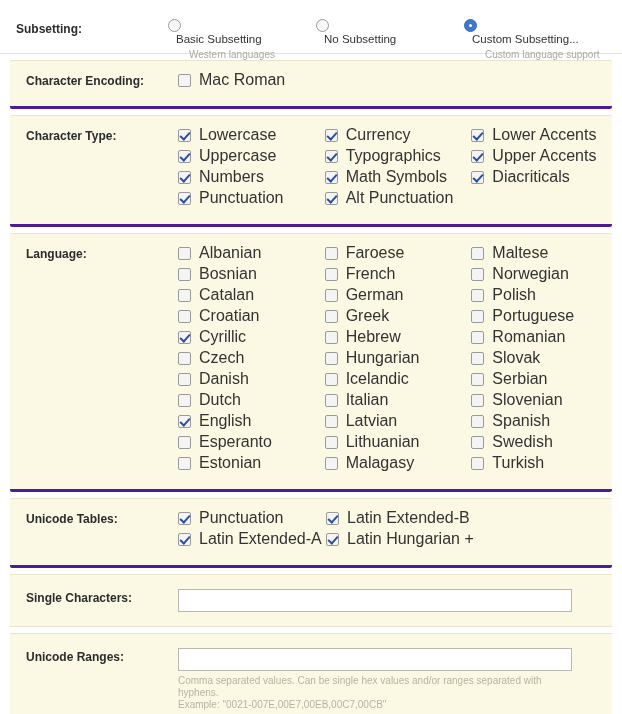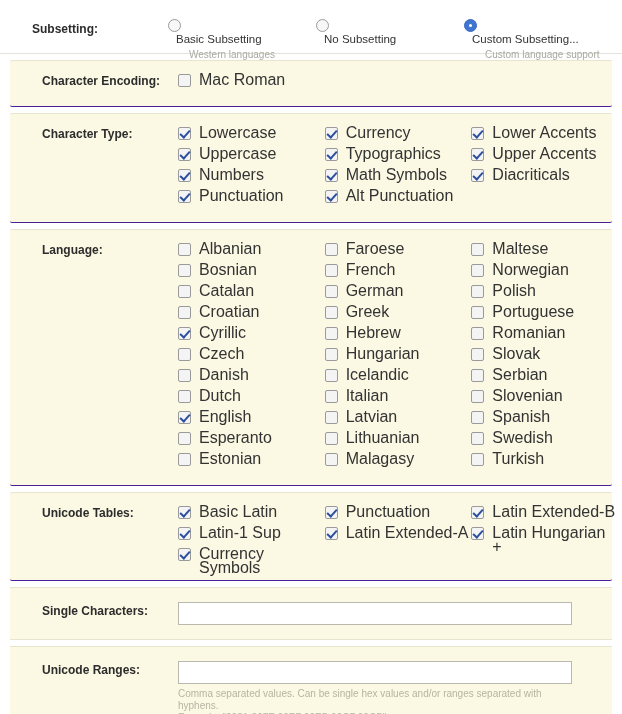--- a/index.html
+++ b/index.html
@@ -18,29 +18,29 @@
   }
 
   .section {
     position: relative;
     padding: 14px 0 14px 0;
     border-bottom: 1px solid #e2e2d8;
   }
   .section.cream {
     background: #fbf8e3;
     border-top: 1px solid #e8e4cd;
-    border-bottom: 1px solid #4c1d95;
+    border-bottom: 3px solid #4c1d95;
     margin: 6px 10px;
     padding: 12px 0 12px 0;
     border-radius: 2px;
   }
 
   .sec-label {
     position: absolute;
-    left: 32px;
+    left: 16px;
     top: 13px;
     font-size: 12px;
     font-weight: bold;
     color: #2c2c2c;
     width: 140px;
   }
 
   .cols {
     margin-left: 168px;
     display: flex;
@@ -417,34 +417,20 @@
           </div>
       </div>
 
     </div>
   </div>
 
   <div class="section cream">
     <div class="sec-label">Unicode Tables:</div>
     <div class="cols">
 
-      <div class="col">
-        <div class="opt">
-            <span class="cb checked"></span>
-            <span class="lbl">Basic Latin</span>
-          </div>
-        <div class="opt">
-            <span class="cb checked"></span>
-            <span class="lbl">Latin-1 Sup</span>
-          </div>
-        <div class="opt">
-            <span class="cb checked"></span>
-            <span class="lbl">Currency Symbols</span>
-          </div>
-      </div>
 
       <div class="col">
         <div class="opt">
             <span class="cb checked"></span>
             <span class="lbl">Punctuation</span>
           </div>
         <div class="opt">
             <span class="cb checked"></span>
             <span class="lbl">Latin Extended-A</span>
           </div>

